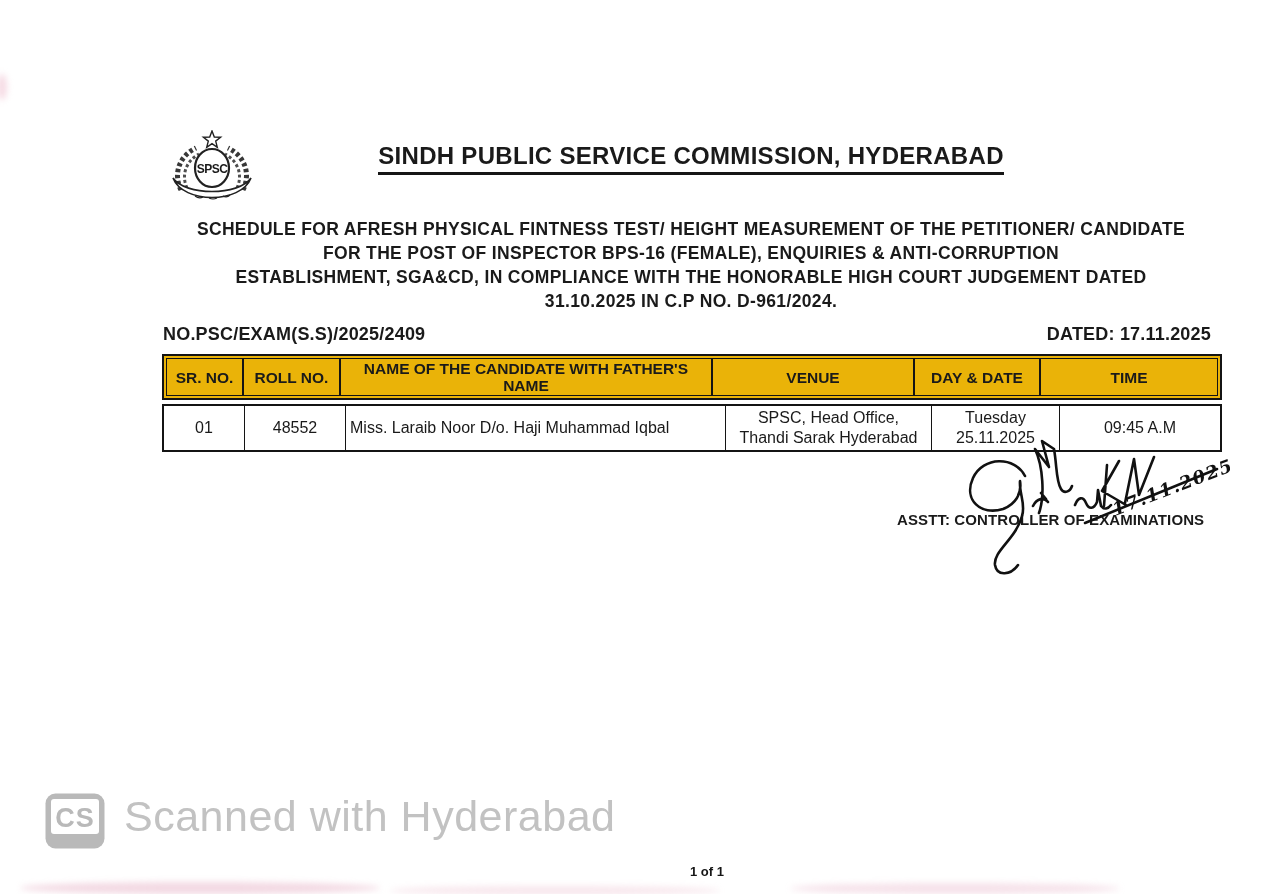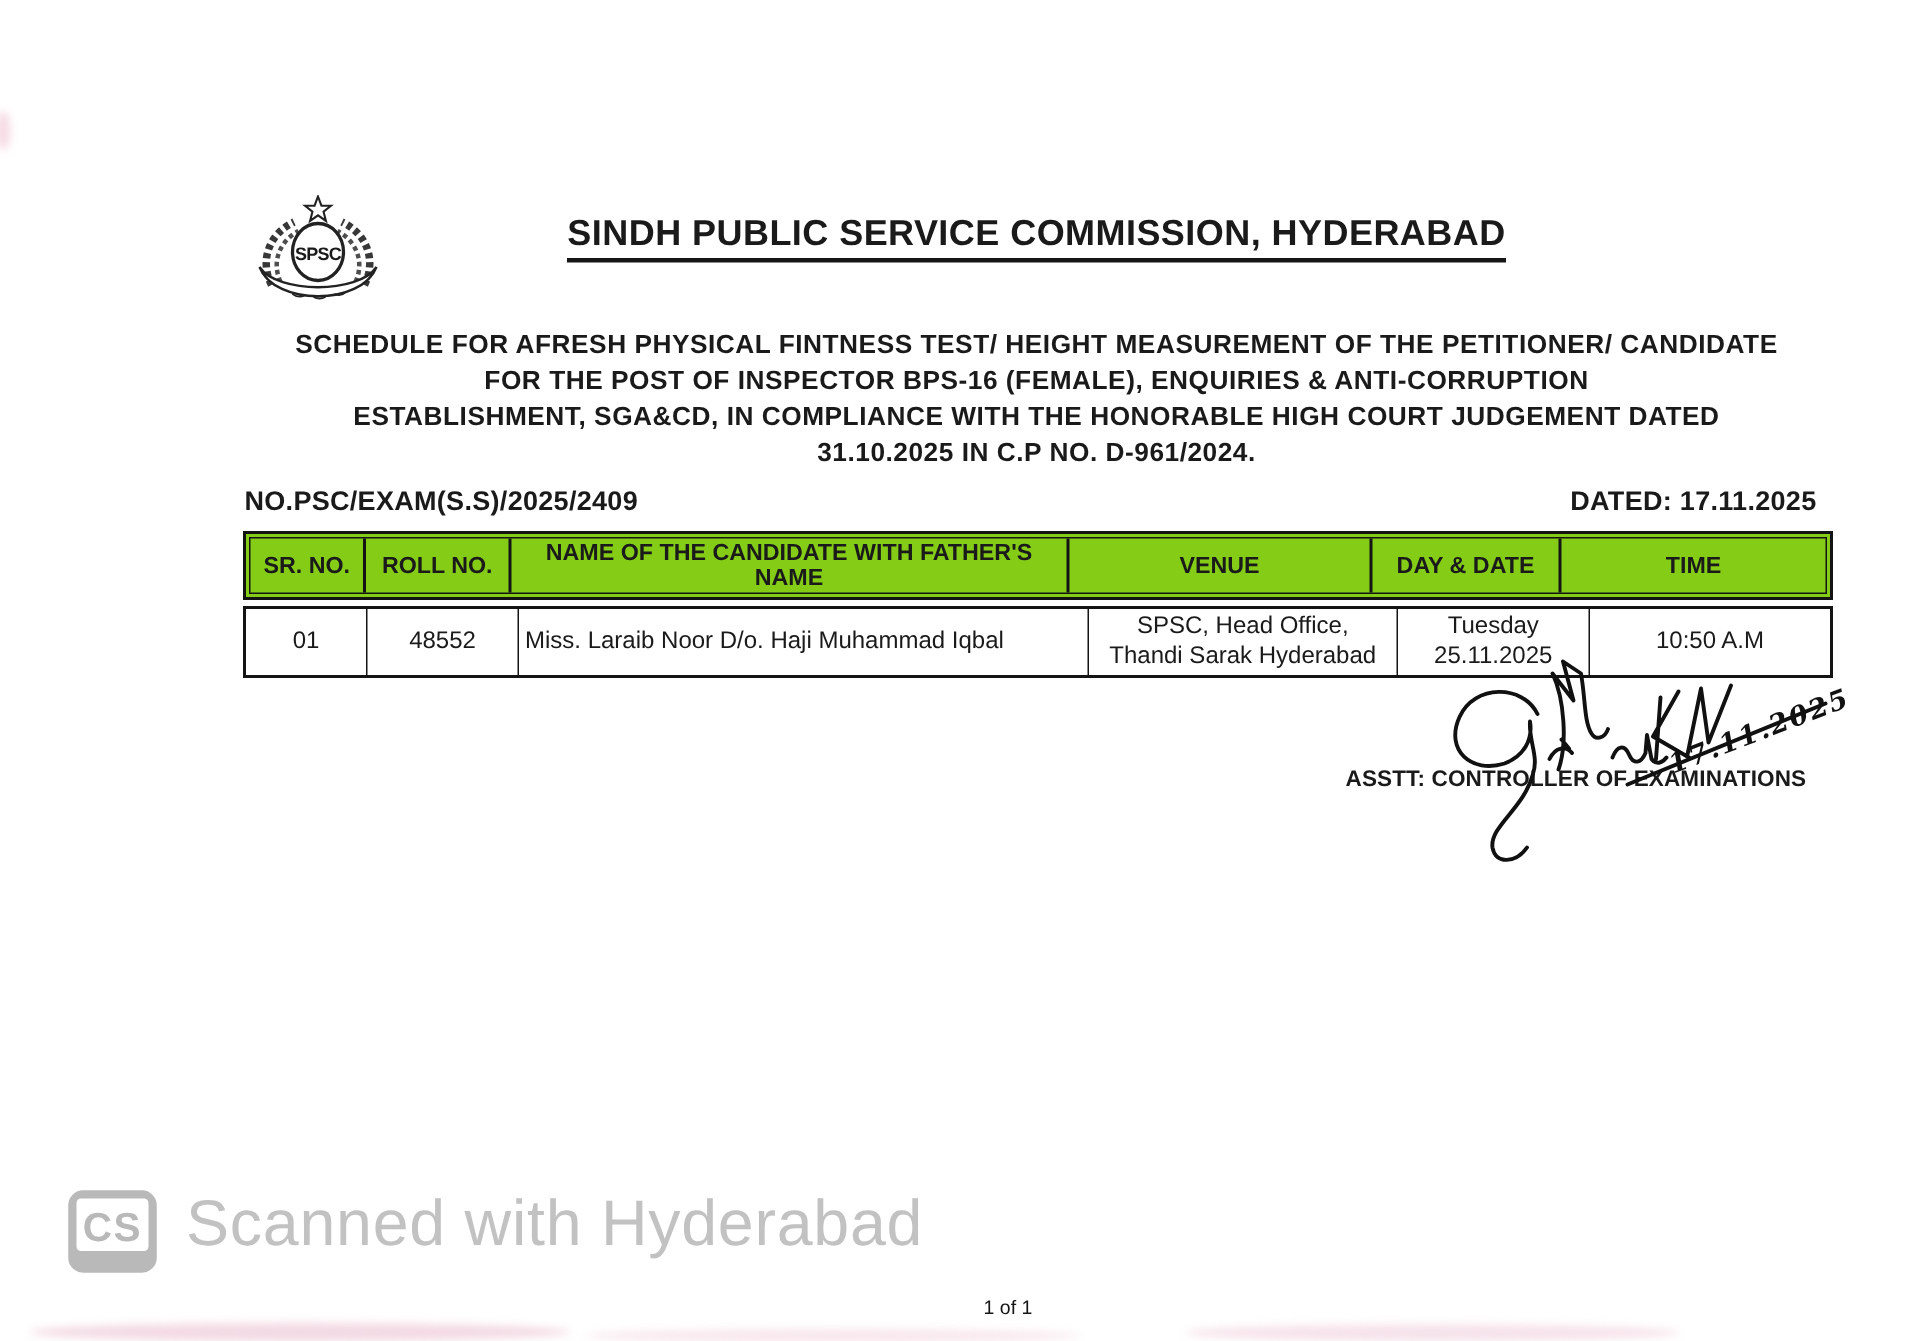--- a/index.html
+++ b/index.html
@@ -18,21 +18,21 @@
     position:absolute;left:160px;top:217px;width:1062px;text-align:center;
     font-weight:bold;font-size:17.5px;line-height:24px;letter-spacing:.35px;
   }
   .refline{
     position:absolute;left:163px;top:324px;width:1048px;display:flex;
     justify-content:space-between;font-weight:bold;font-size:18px;letter-spacing:.2px;
   }
   
   .thead-outer{
     position:absolute;left:162px;top:354px;width:1060px;height:46px;
-    border:2.5px solid #141414;padding:2px;box-sizing:border-box;background:#84cc16;
+    border:2.5px solid #141414;padding:2px;box-sizing:border-box;background:#eab308;
   }
   .thead-inner{
     border:1.5px solid #141414;height:100%;box-sizing:border-box;
     display:grid;grid-template-columns:77px 97px 372px 202px 126px 1fr;
   }
   .th{
     display:flex;align-items:center;justify-content:center;text-align:center;
     font-weight:bold;font-size:15.5px;line-height:17px;border-right:2px solid #141414;padding:0 6px;
   }
   .th:last-child{border-right:none;}
@@ -56,22 +56,22 @@
   .sig-date{
     font-size:18px;font-style:italic;font-weight:bold;letter-spacing:1.5px;
     font-family:"DejaVu Serif", serif;fill:#111;
   }
   
   .camscanner{
     position:absolute;left:44px;top:792px;display:flex;gap:18px;
   }
   .cs-text{font-size:43px;color:#c2c2c2;letter-spacing:.5px;font-weight:400;}
   .pagenum{
-    position:absolute;left:545px;top:864px;width:254px;text-align:center;
-    font-size:13px;font-weight:normal;color:#161616;
+    position:absolute;left:580px;top:864px;width:254px;text-align:center;
+    font-size:13px;font-weight:bold;color:#161616;
   }
   
   .smudge{position:absolute;border-radius:50%;filter:blur(3px);pointer-events:none;}
   .sm-1{left:20px;top:882px;width:360px;height:12px;background:rgba(226,160,185,.40);}
   .sm-2{left:390px;top:886px;width:330px;height:9px;background:rgba(226,160,185,.25);}
   .sm-3{left:790px;top:883px;width:330px;height:11px;background:rgba(226,160,185,.30);}
   .sm-4{left:-3px;top:74px;width:10px;height:26px;background:rgba(235,175,195,.45);}
 </style>
 </head>
 <body>
@@ -124,21 +124,21 @@
     <div class="td">48552</div>
     <div class="td name">Miss. Laraib Noor D/o. Haji Muhammad Iqbal</div>
     <div class="td">
       <span>SPSC, Head Office,</span>
       <span>Thandi Sarak Hyderabad</span>
     </div>
     <div class="td">
       <span>Tuesday</span>
       <span>25.11.2025</span>
     </div>
-    <div class="td">10:50 A.M</div>
+    <div class="td">09:45 A.M</div>
   </div>
 
   <div class="designation">ASSTT: CONTROLLER OF EXAMINATIONS</div>
   <svg class="signature" viewBox="0 0 312 150" aria-hidden="true">
     <g fill="none" stroke="#111" stroke-width="2.6" stroke-linecap="round" stroke-linejoin="round">
       <path d="M102,40 C92,20 60,20 50,42 C40,64 58,80 80,73 C93,68 99,57 97,45 C96,58 103,68 99,80 C93,103 70,115 72,129 C74,141 88,139 95,129"></path>
       <path d="M110,70 c4,-8 11,-9 15,-4 m-7,-9 l5,6 M116,77 C122,60 120,30 112,13 L126,31 L119,5 L131,13 C134,30 133,45 138,53 c3,5 9,3 11,-3"></path>
       <path d="M152,69 c3,-8 8,-9 11,-2 c3,7 8,6 11,-1 l1,-12 l3,16 c3,4 7,3 10,-1 M184,29 l-3,41 M196,25 l-17,30 l24,14 M202,67 l9,-44 l5,36 l15,-38 M162,87 L294,33"></path>
     </g>
     <text class="sig-date" x="252" y="57" text-anchor="middle" transform="rotate(-21 252 57)">17.11.2025</text>

